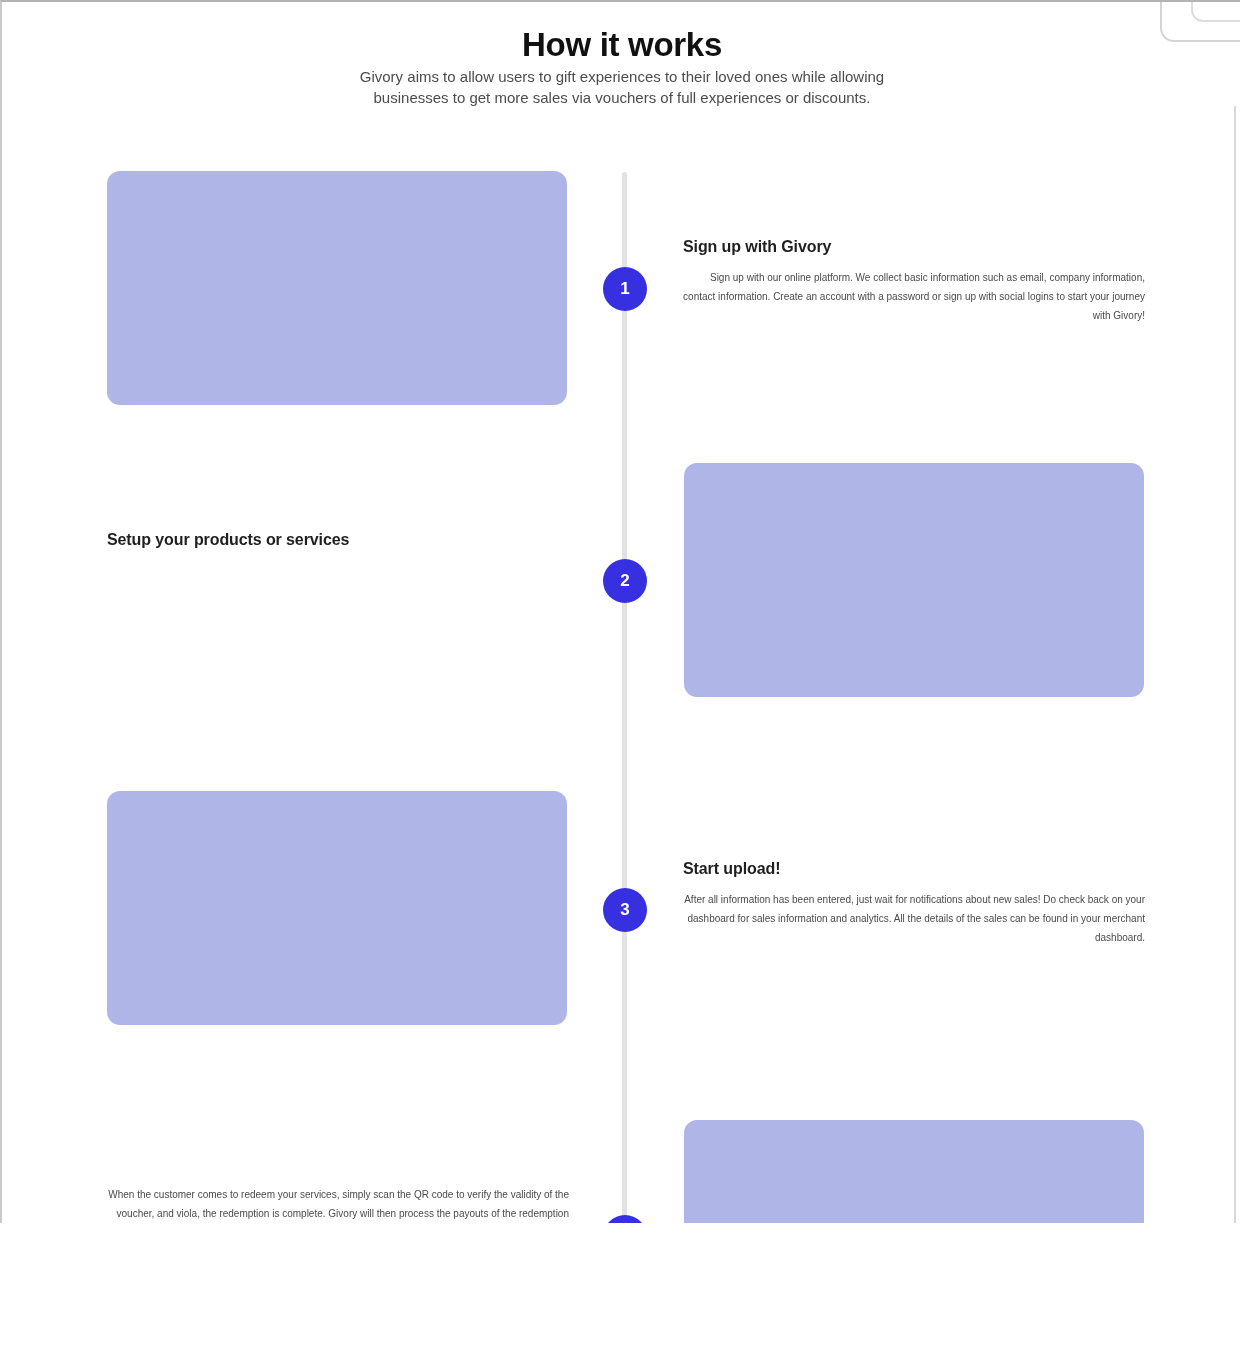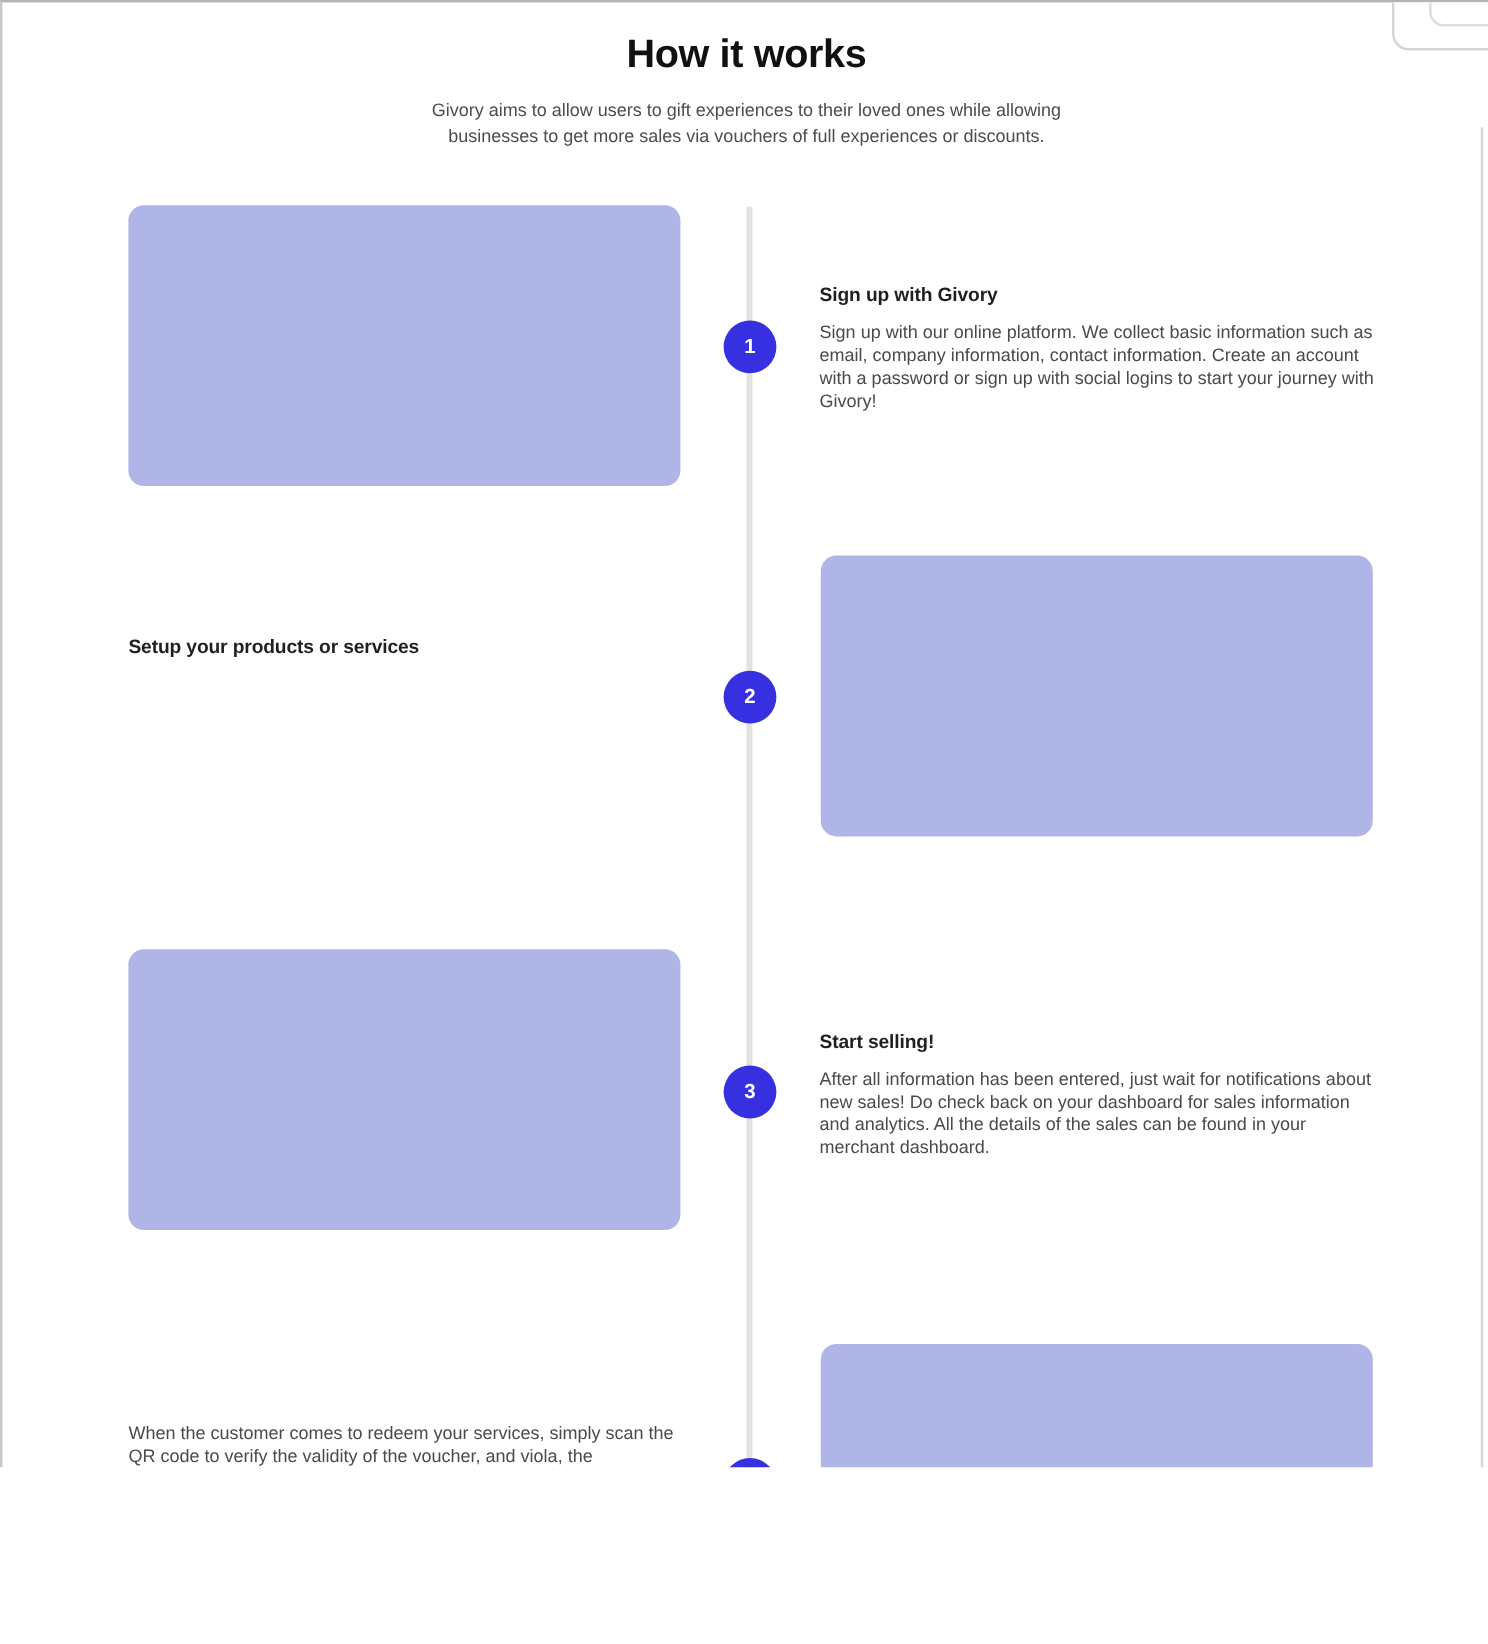--- a/index.html
+++ b/index.html
@@ -69,21 +69,21 @@
   }
   .page-title {
     margin: 0;
     font-size: 33px;
     line-height: 42px;
     font-weight: bold;
     color: #111111;
     letter-spacing: -0.3px;
   }
   .page-subtitle {
-    margin: 16px auto 0;
+    margin: 0 auto 0;
     width: 600px;
     font-size: 15px;
     line-height: 21px;
     color: #4c4c4c;
   }
 
   
   .timeline-line {
     position: absolute;
     top: 170px;
@@ -144,23 +144,24 @@
   .step-title {
     margin: 0 0 9px 0;
     font-size: 16px;
     line-height: 24px;
     font-weight: bold;
     color: #1f1f1f;
     letter-spacing: -0.1px;
   }
   .step-body {
     margin: 0;
-    font-size: 15px;
+    font-size: 10px;
     line-height: 19px;
     color: #4a4a4a;
+    text-align: right;
   }
 
   
   #step-1 .badge { top: 265px; }
   #step-1 .media { top: 169px; }
   #step-1 .copy  { top: 233px; }
 
   #step-2 .badge { top: 557px; }
   #step-2 .media { top: 461px; }
   #step-2 .copy  { top: 526px; }
@@ -205,21 +206,21 @@
       <div class="media right"></div>
       <div class="copy left">
         <h2 class="step-title">Setup your products or services</h2>
       </div>
     </div>
 
     <div class="step" id="step-3">
       <div class="badge">3</div>
       <div class="media left"></div>
       <div class="copy right">
-        <h2 class="step-title">Start selling!</h2>
+        <h2 class="step-title">Start upload!</h2>
         <p class="step-body">After all information has been entered, just wait for notifications about new sales! Do check back on your dashboard for sales information and analytics. All the details of the sales can be found in your merchant dashboard.</p>
       </div>
     </div>
 
     <div class="step" id="step-4">
       <div class="badge">4</div>
       <div class="media right"></div>
       <div class="copy left">
         <p class="step-body">When the customer comes to redeem your services, simply scan the QR code to verify the validity of the voucher, and viola, the redemption is complete. Givory will then process the payouts of the redemption to you once this is done.</p>
       </div>

